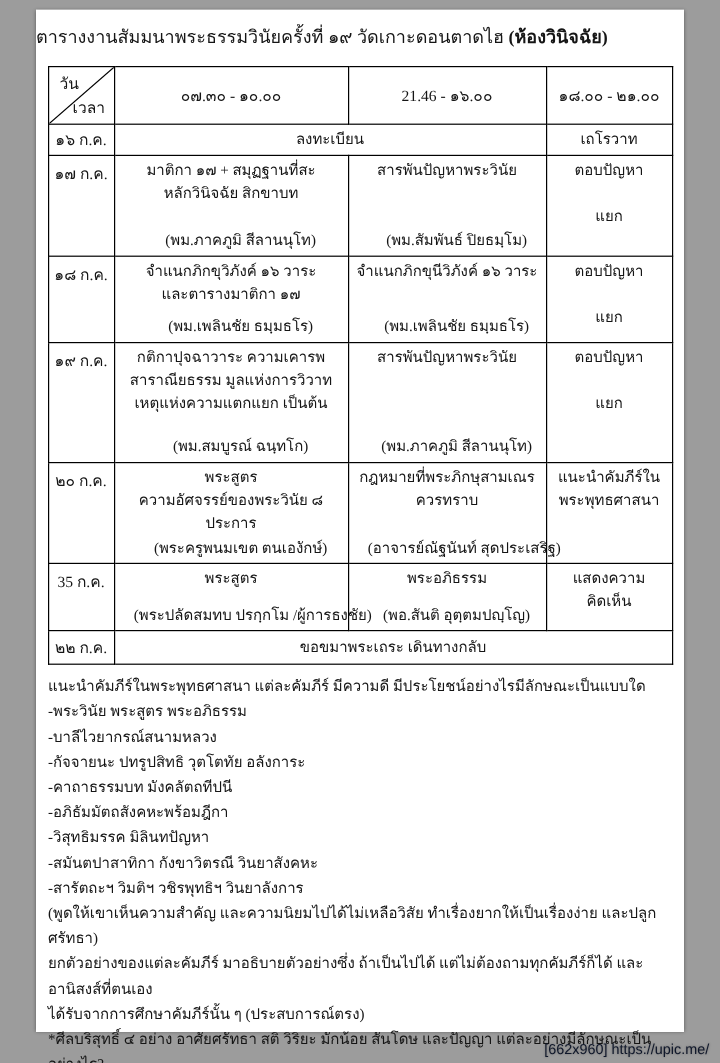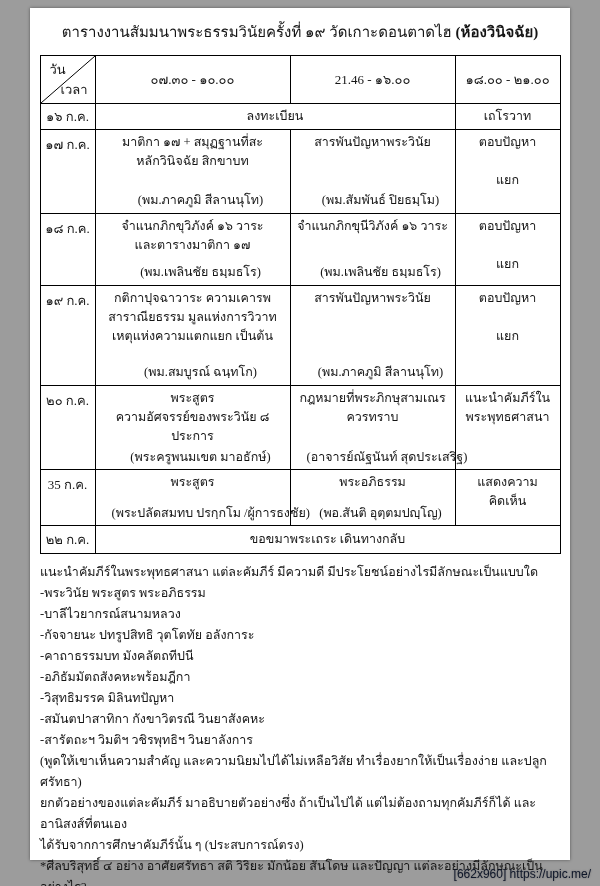--- a/index.html
+++ b/index.html
@@ -8,21 +8,21 @@
     font-family: "Liberation Serif", "DejaVu Serif", serif;
     background: #9c9c9c;
   }
   .canvas { position: relative; width: 600px; height: 886px; background: #9c9c9c; overflow: hidden; }
   .page {
     position: absolute; left: 30px; top: 8px; width: 540px; height: 852px;
     background: #ffffff; color: #151515;
     box-shadow: 0 0 3px rgba(0,0,0,.45);
     padding-top: 14px;
   }
-  .title { text-align: center; font-size: 15px; line-height: 20px; white-space: nowrap; }
+  .title { text-align: left; font-size: 15px; line-height: 20px; white-space: nowrap; }
   .title b { font-weight: bold; }
 
   table.schedule {
     border-collapse: collapse; table-layout: fixed;
     width: 520px; margin: 13px auto 0;
     font-size: 12.5px; line-height: 1.5;
   }
   .schedule td { border: 1px solid #000; vertical-align: top; text-align: center; padding: 3px; }
   .schedule .slot { vertical-align: middle; font-size: 13px; }
   .schedule .day { padding-top: 5px; font-size: 13px; }
@@ -150,21 +150,21 @@
 
 แยก</div>
             </td>
       </tr>
 
       <tr class="r5">
         <td class="day">๒๐ ก.ค.</td>
         <td class="cell">
           <div class="lines">พระสูตร
 ความอัศจรรย์ของพระวินัย ๘ ประการ</div>
-          <div class="speaker">(พระครูพนมเขต มาอธักษ์)</div>
+          <div class="speaker">(พระครูพนมเขต ตนเองักษ์)</div>
         </td>
         <td class="cell">
           <div class="lines">กฎหมายที่พระภิกษุสามเณร
 ควรทราบ</div>
           <div class="speaker">(อาจารย์ณัฐนันท์ สุดประเสริฐ)</div>
         </td>
         <td>
               <div class="lines">แนะนำคัมภีร์ใน
 พระพุทธศาสนา</div>
             </td>

